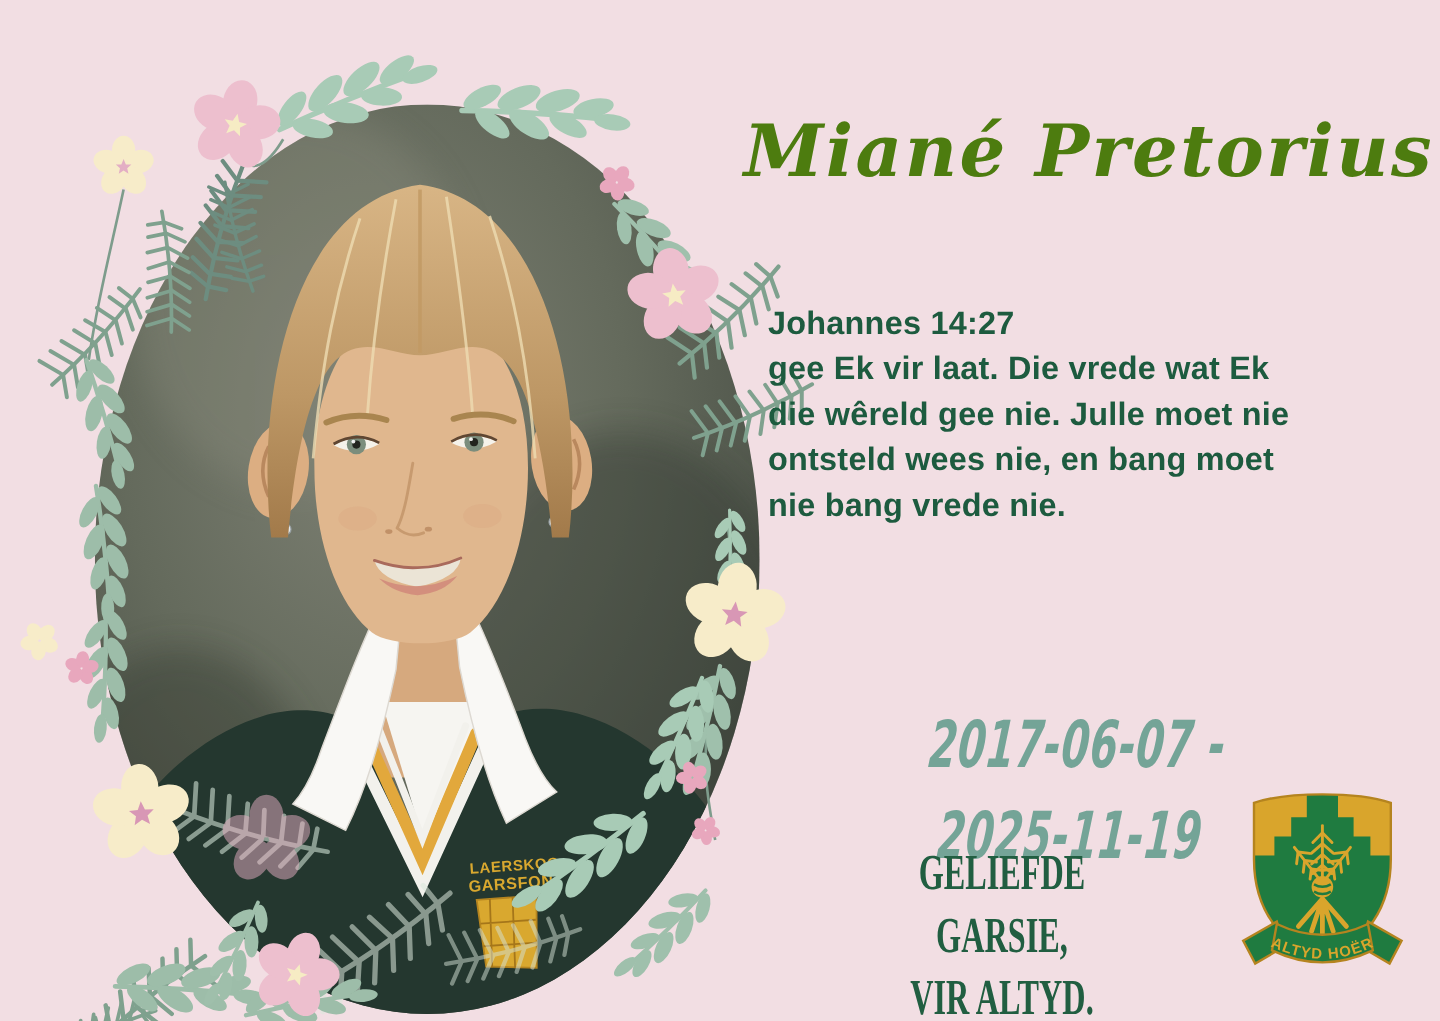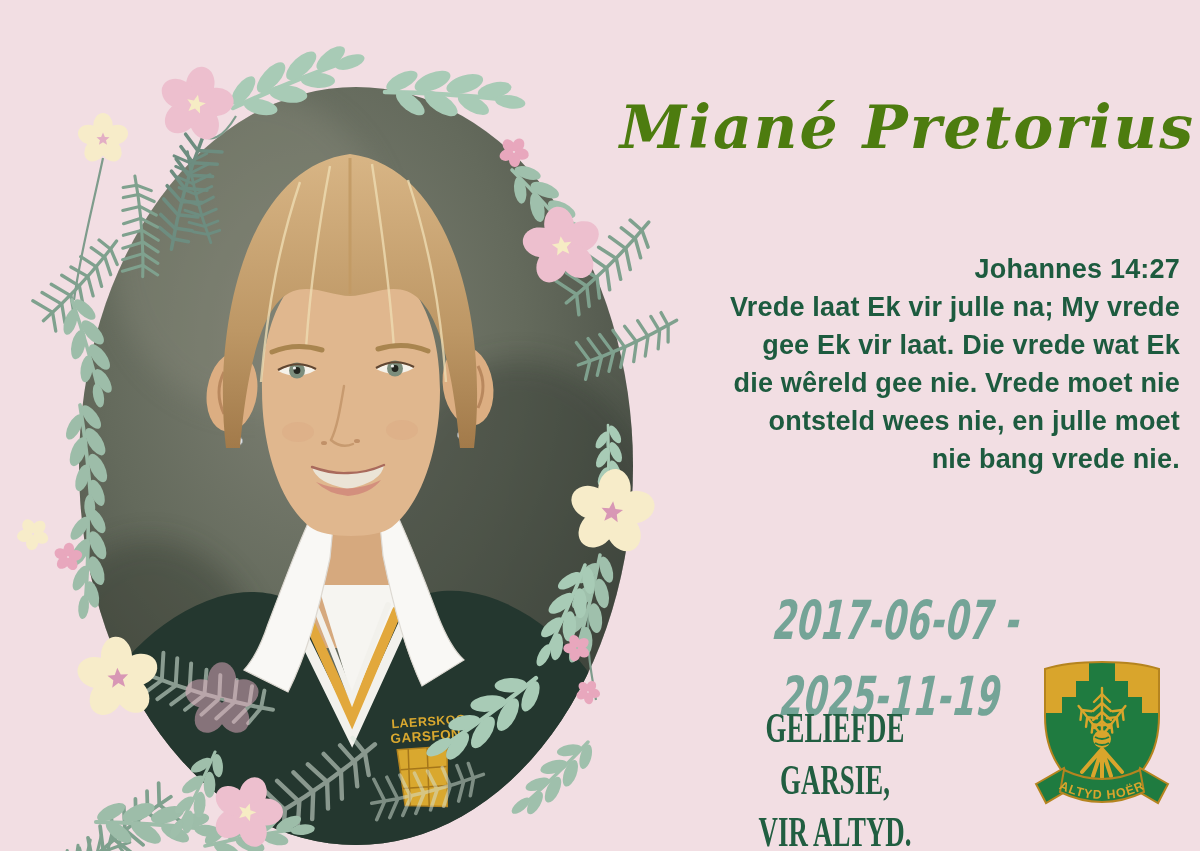--- a/index.html
+++ b/index.html
@@ -12,21 +12,21 @@
   .textlayer{position:absolute; inset:0; z-index:2; pointer-events:none;}
   .title{
     position:absolute; left:555px; top:52px; width:640px; height:150px;
     text-align:right;
     font-family:"DejaVu Serif", serif; font-style:italic; font-weight:bold;
     font-size:60px; line-height:150px; letter-spacing:2px;
     color:#4d7c0f;
   }
   .verse{
     position:absolute; left:640px; top:250px; width:540px;
-    text-align:right; color:#1d5b3f;
+    text-align:left; color:#1d5b3f;
     font-weight:700; font-size:27px; line-height:38px; letter-spacing:0.2px;
   }
   .verse .ref{font-size:27px;}
   .dates{
     position:absolute; left:630px; top:583px; width:530px; height:76px;
     text-align:center; color:#74a497;
   }
   .dates .dates-inner{
     display:inline-block;
     font-family:"DejaVu Sans", sans-serif; font-weight:700; font-style:italic;
@@ -312,24 +312,23 @@
         </text>
       </g>
     </g>
   </svg>
 
   <div class="textlayer">
     <div class="title">Miané Pretorius</div>
 
     <div class="verse">
       <div class="ref">Johannes 14:27</div>
-      <div>Vrede laat Ek vir julle na; My vrede</div>
       <div>gee Ek vir laat. Die vrede wat Ek</div>
-      <div>die wêreld gee nie. Vrede moet nie</div>
-      <div>ontsteld wees nie, en julle moet</div>
+      <div>die wêreld gee nie. Julle moet nie</div>
+      <div>ontsteld wees nie, en bang moet</div>
       <div>nie bang vrede nie.</div>
     </div>
 
     <div class="dates">
       <span class="dates-inner">2017-06-07 - 2025-11-19</span>
     </div>
 
     <div class="farewell">
       <div>GELIEFDE GARSIE,</div>
       <div>VIR ALTYD.</div>

